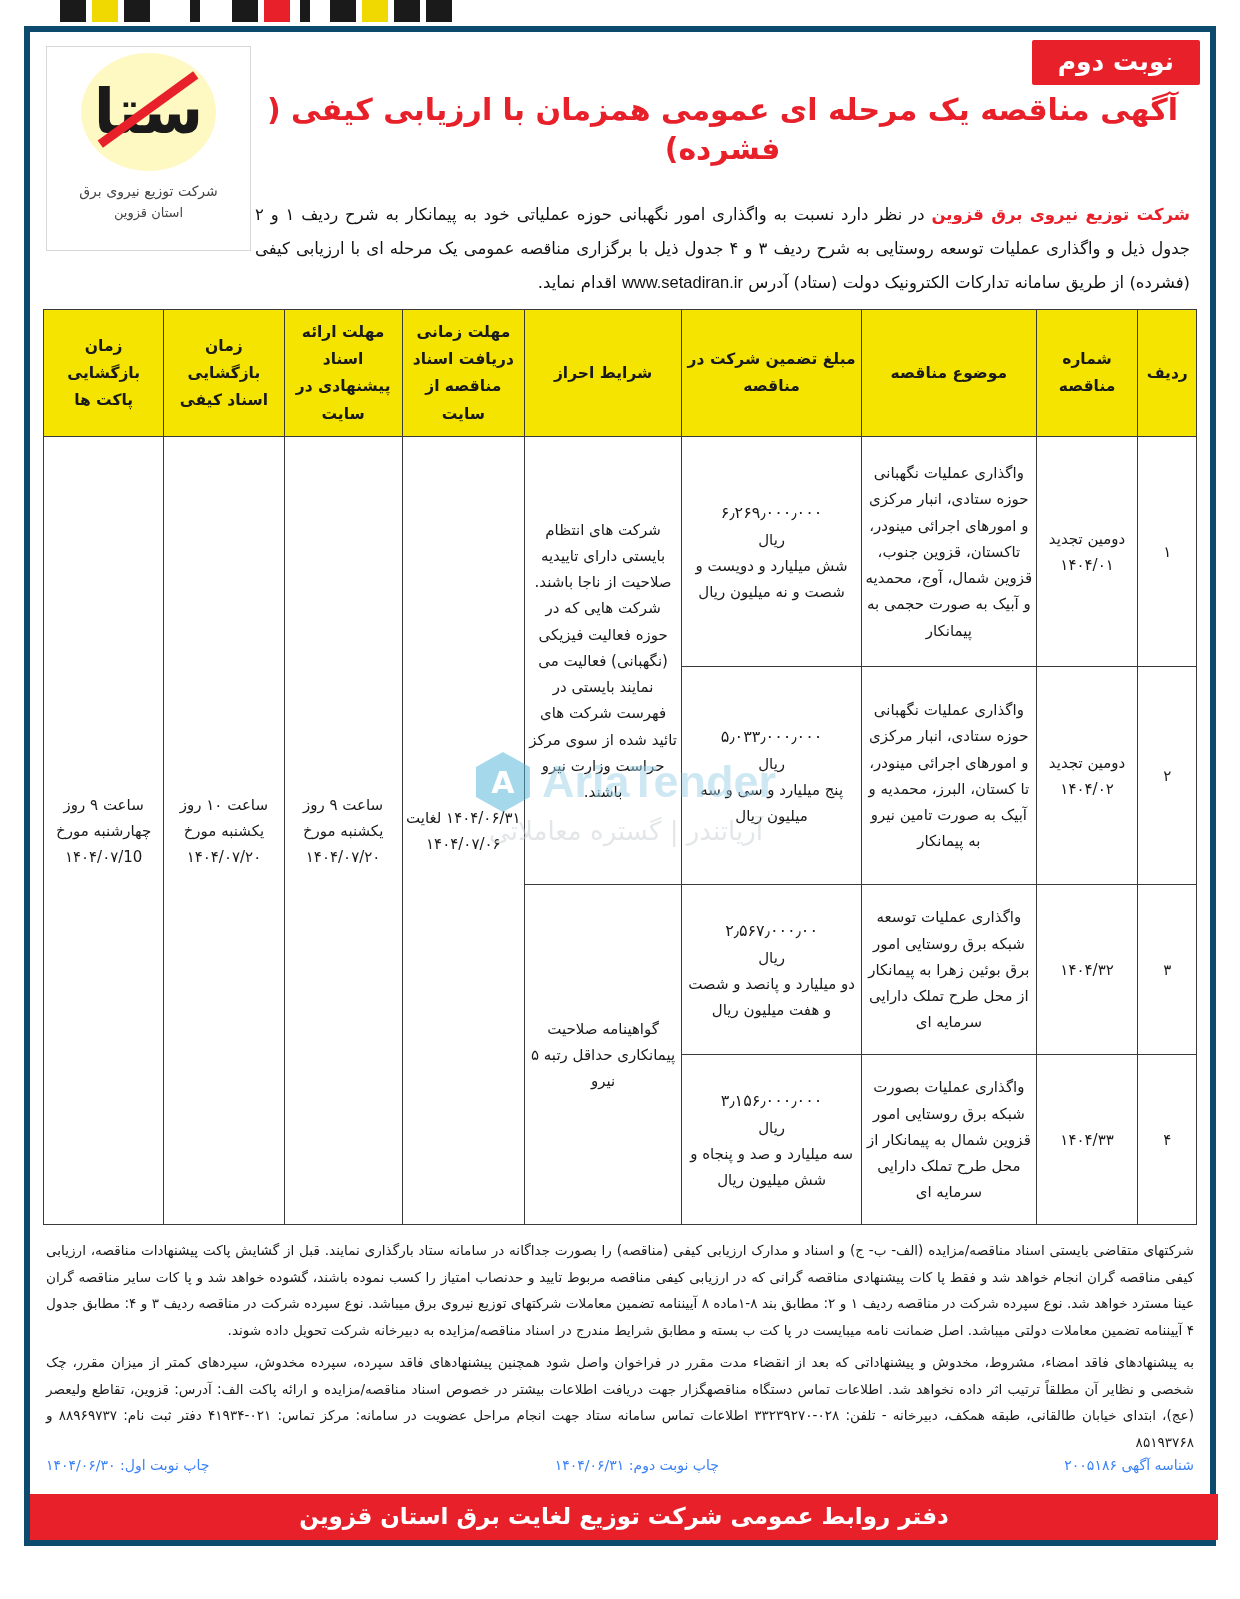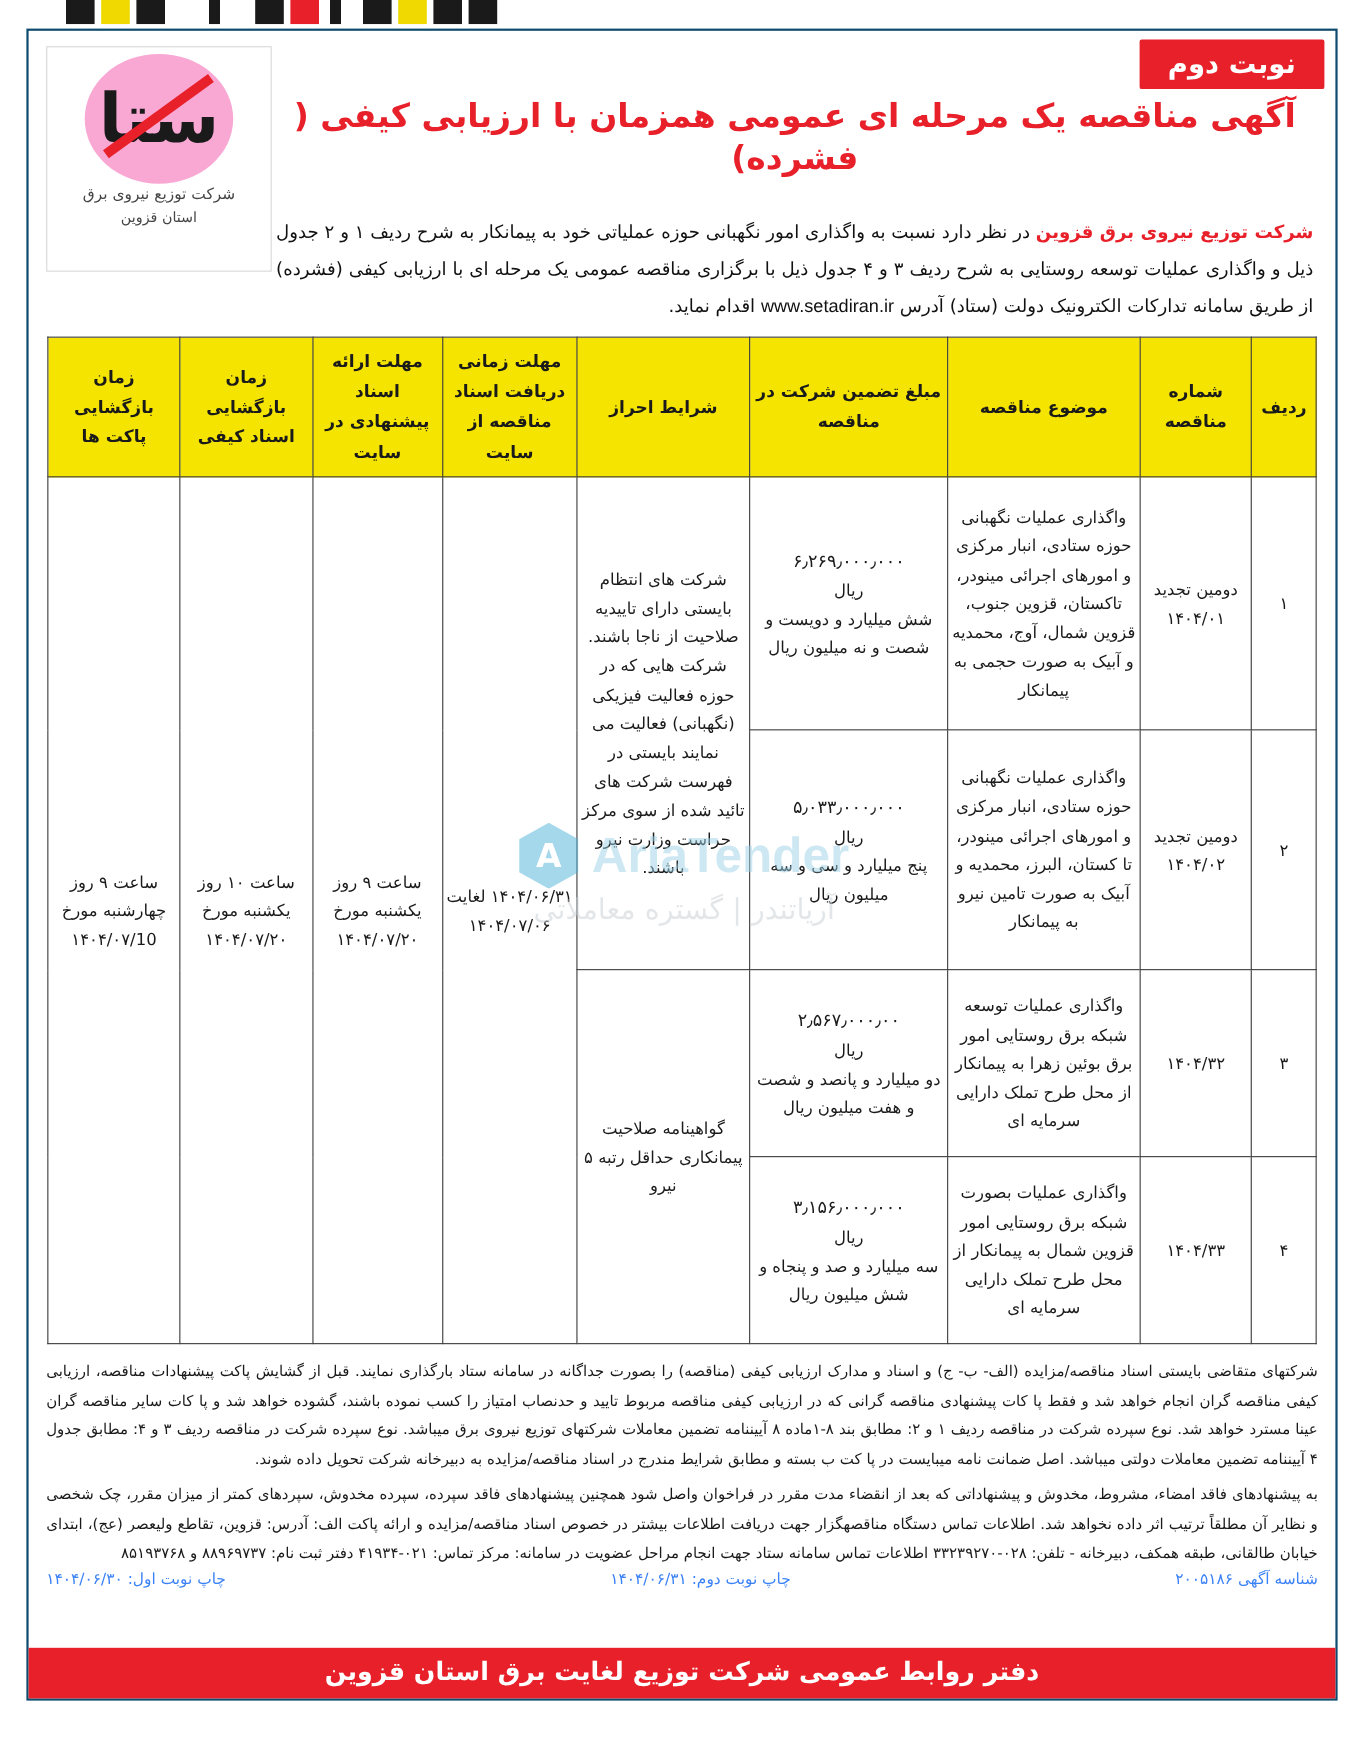--- a/index.html
+++ b/index.html
@@ -5,29 +5,29 @@
   html,body{margin:0;padding:0;background:#ffffff;}
   body{width:1240px;height:1599px;font-family:"DejaVu Sans","Liberation Sans",sans-serif;color:#1a1a1a;}
   .page{position:relative;width:1240px;height:1599px;box-sizing:border-box;}
 
   
   .top-strip{position:absolute;top:0;left:0;width:1240px;height:22px;overflow:hidden;}
   .top-strip .blk{position:absolute;top:0;height:22px;background:#efd900;}
   .top-strip .blk.red{background:#e8202a;}
   .top-strip .blk.dark{background:#1a1a1a;}
 
-  .frame{position:absolute;top:26px;left:24px;width:1192px;height:1520px;border:2px solid #0c4a6e;box-sizing:border-box;background:#fff;}
+  .frame{position:absolute;top:26px;left:24px;width:1192px;height:1520px;border:6px solid #0c4a6e;box-sizing:border-box;background:#fff;}
 
   
   .hdr{display:flex;flex-direction:row;align-items:flex-start;padding:8px 10px 4px 10px;}
   .logo-box{width:205px;flex:0 0 205px;border:1px solid #d8d8d8;margin-top:6px;margin-left:6px;height:205px;box-sizing:border-box;display:flex;flex-direction:column;align-items:center;justify-content:flex-start;padding-top:6px;}
-  .logo-circ{width:135px;height:118px;border-radius:50%/50%;background:#f9a8d4;position:relative;display:flex;align-items:center;justify-content:center;text-align:right;}
+  .logo-circ{width:135px;height:118px;border-radius:50%/50%;background:#fef9c3;position:relative;display:flex;align-items:center;justify-content:center;text-align:right;}
   .logo-circ .mark{font-size:62px;font-weight:bold;color:#1a1a1a;letter-spacing:-6px;font-family:"DejaVu Sans",sans-serif;line-height:1;}
   .logo-circ .slash{position:absolute;width:118px;height:9px;background:#e8202a;transform:rotate(-36deg);left:8px;top:52px;}
-  .logo-caption{font-size:14px;color:#444;text-align:center;line-height:1.55;}
+  .logo-caption{margin-top:10px;font-size:14px;color:#444;text-align:center;line-height:1.55;}
   .logo-caption .l2{font-size:13px;}
 
   .hdr-right{flex:1;position:relative;padding-right:6px;}
   .nobat{position:absolute;top:0;right:0;background:#e8202a;color:#fff;font-size:25px;font-weight:bold;padding:7px 26px 9px 26px;border-radius:2px;}
   .title{margin-top:50px;text-align:center;font-size:30px;font-weight:bold;color:#e8202a;line-height:1.3;}
   .intro{margin-top:30px;font-size:16.5px;line-height:2.05;text-align:justify;padding:0 4px 0 4px;color:#111;}
   .intro b{color:#e8202a;}
   .intro .lat{font-family:"Liberation Sans",sans-serif;direction:ltr;unicode-bidi:embed;}
 
   

